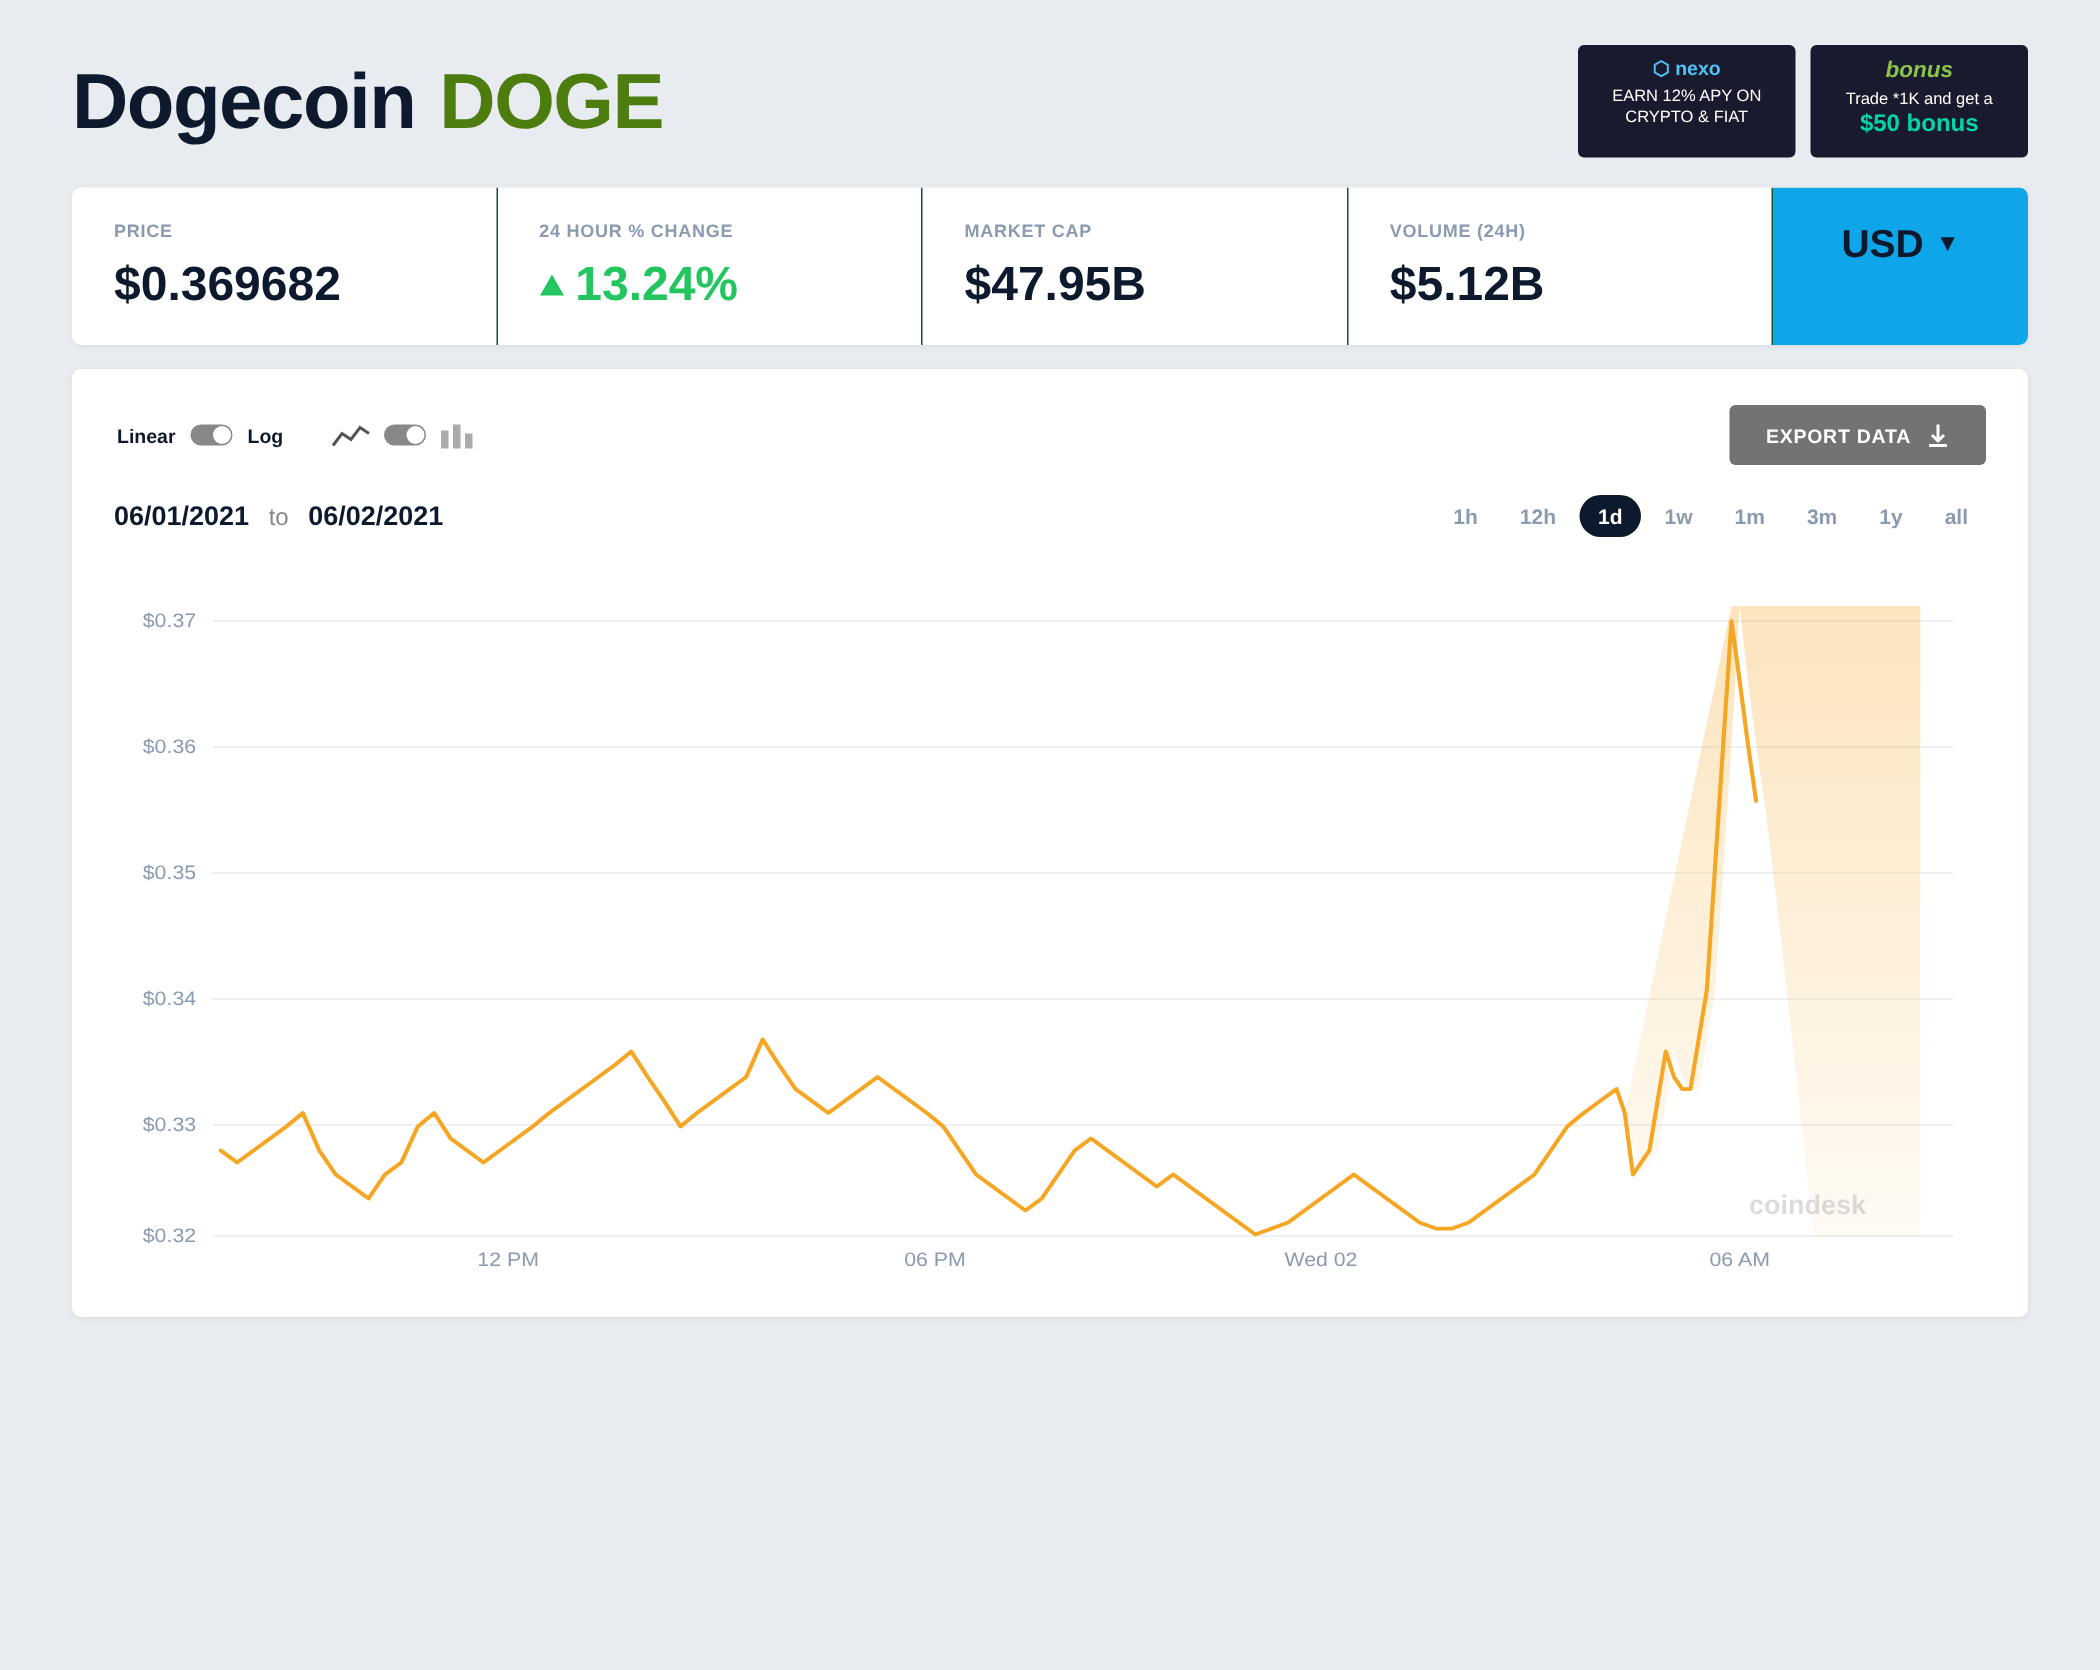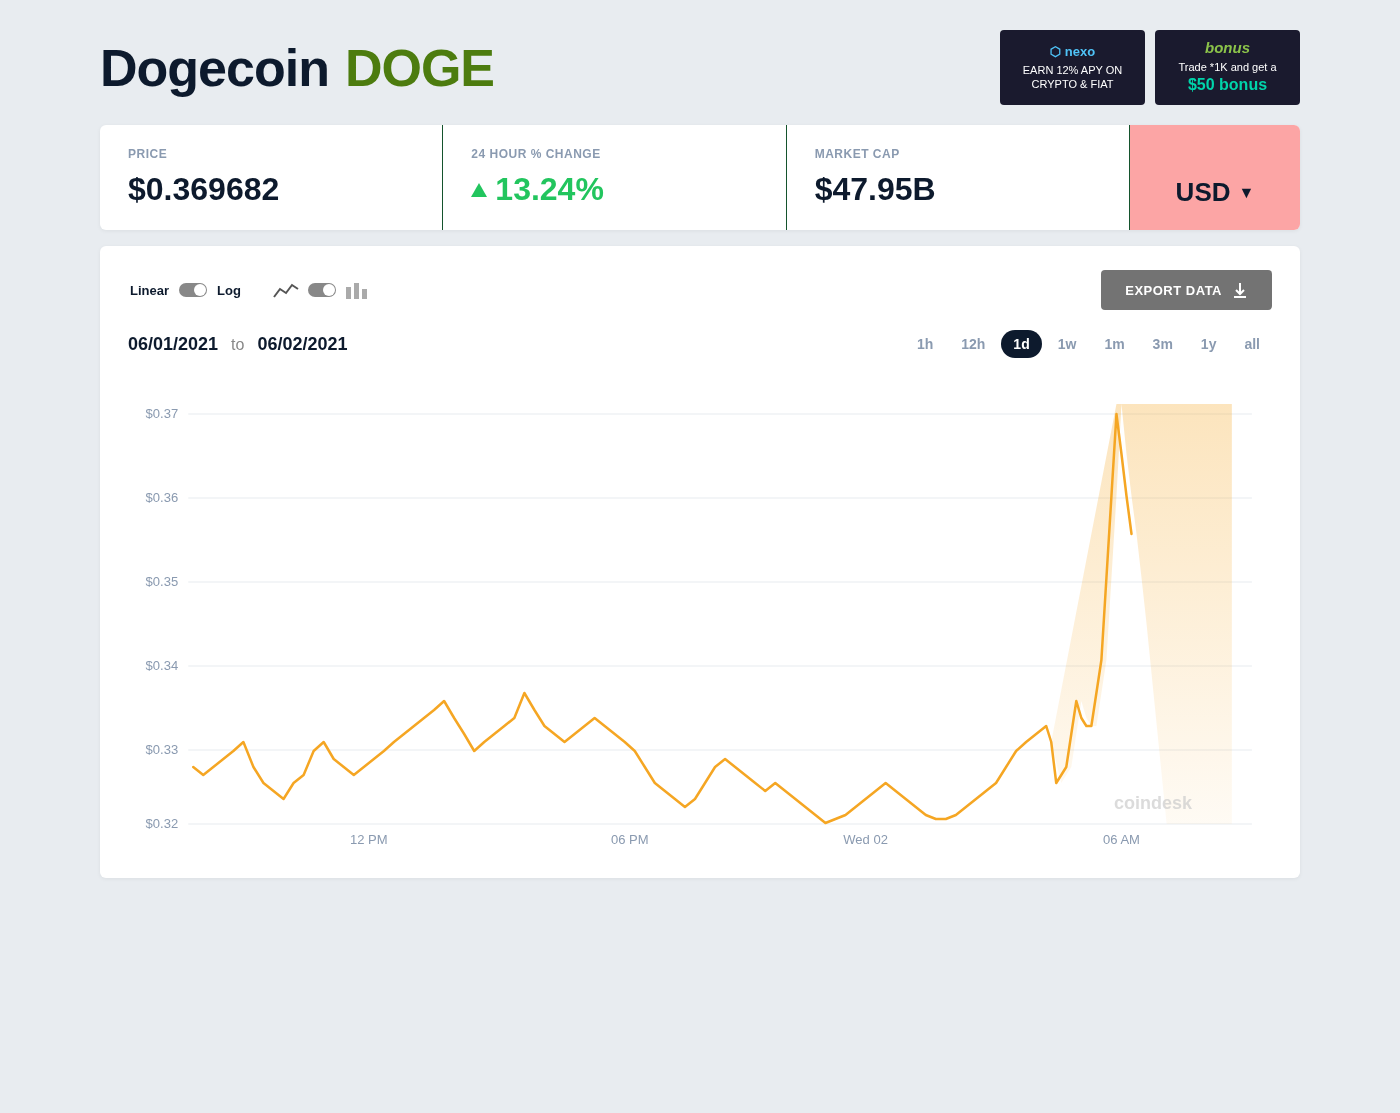--- a/index.html
+++ b/index.html
@@ -7,21 +7,21 @@
       background: #e8ecf0;
       font-family: -apple-system, BlinkMacSystemFont, 'Segoe UI', sans-serif;
       min-height: 1113px;
       width: 1400px;
       display: flex;
       justify-content: center;
       align-items: flex-start;
       padding: 30px 20px;
     }
     .container {
-      width: 1200px;
+      width: 1304px;
       background: #e8ecf0;
     }
     
     .header {
       display: flex;
       align-items: center;
       justify-content: space-between;
       margin-bottom: 20px;
     }
     .coin-title {
@@ -45,21 +45,20 @@
       display: flex;
       gap: 10px;
     }
     .ad-banner {
       width: 145px;
       height: 75px;
       border-radius: 4px;
       display: flex;
       flex-direction: column;
       align-items: center;
-      justify-content: center;
       padding: 8px;
       cursor: pointer;
     }
     .ad-nexo {
       background: #1a1a2e;
       color: white;
     }
     .ad-etoro {
       background: #1a1a2e;
       color: white;
@@ -117,24 +116,24 @@
     .arrow-up {
       width: 0;
       height: 0;
       border-left: 8px solid transparent;
       border-right: 8px solid transparent;
       border-bottom: 14px solid #22c55e;
       display: inline-block;
       margin-right: 4px;
     }
     .stat-currency {
-      background: #fca5a5;
+      background: #0ea5e9;
       padding: 22px 30px;
       display: flex;
-      align-items: flex-end;
+      align-items: flex-start;
       justify-content: center;
       min-width: 170px;
       cursor: pointer;
     }
     .currency-select {
       font-size: 26px;
       font-weight: 800;
       color: #0d1a2d;
       display: flex;
       align-items: center;
@@ -295,20 +294,24 @@
     <div class="stat-item">
       <div class="stat-label">24 HOUR % CHANGE</div>
       <div class="stat-change">
         <span class="arrow-up"></span>
         <span>13.24%</span>
       </div>
     </div>
     <div class="stat-item">
       <div class="stat-label">MARKET CAP</div>
       <div class="stat-value">$47.95B</div>
+    </div>
+    <div class="stat-item">
+      <div class="stat-label">VOLUME (24H)</div>
+      <div class="stat-value">$5.12B</div>
     </div>
     <div class="stat-currency">
       <div class="currency-select">
         <span>USD</span>
         <span class="chevron-down">▼</span>
       </div>
     </div>
   </div>
 
   <div class="chart-section">

